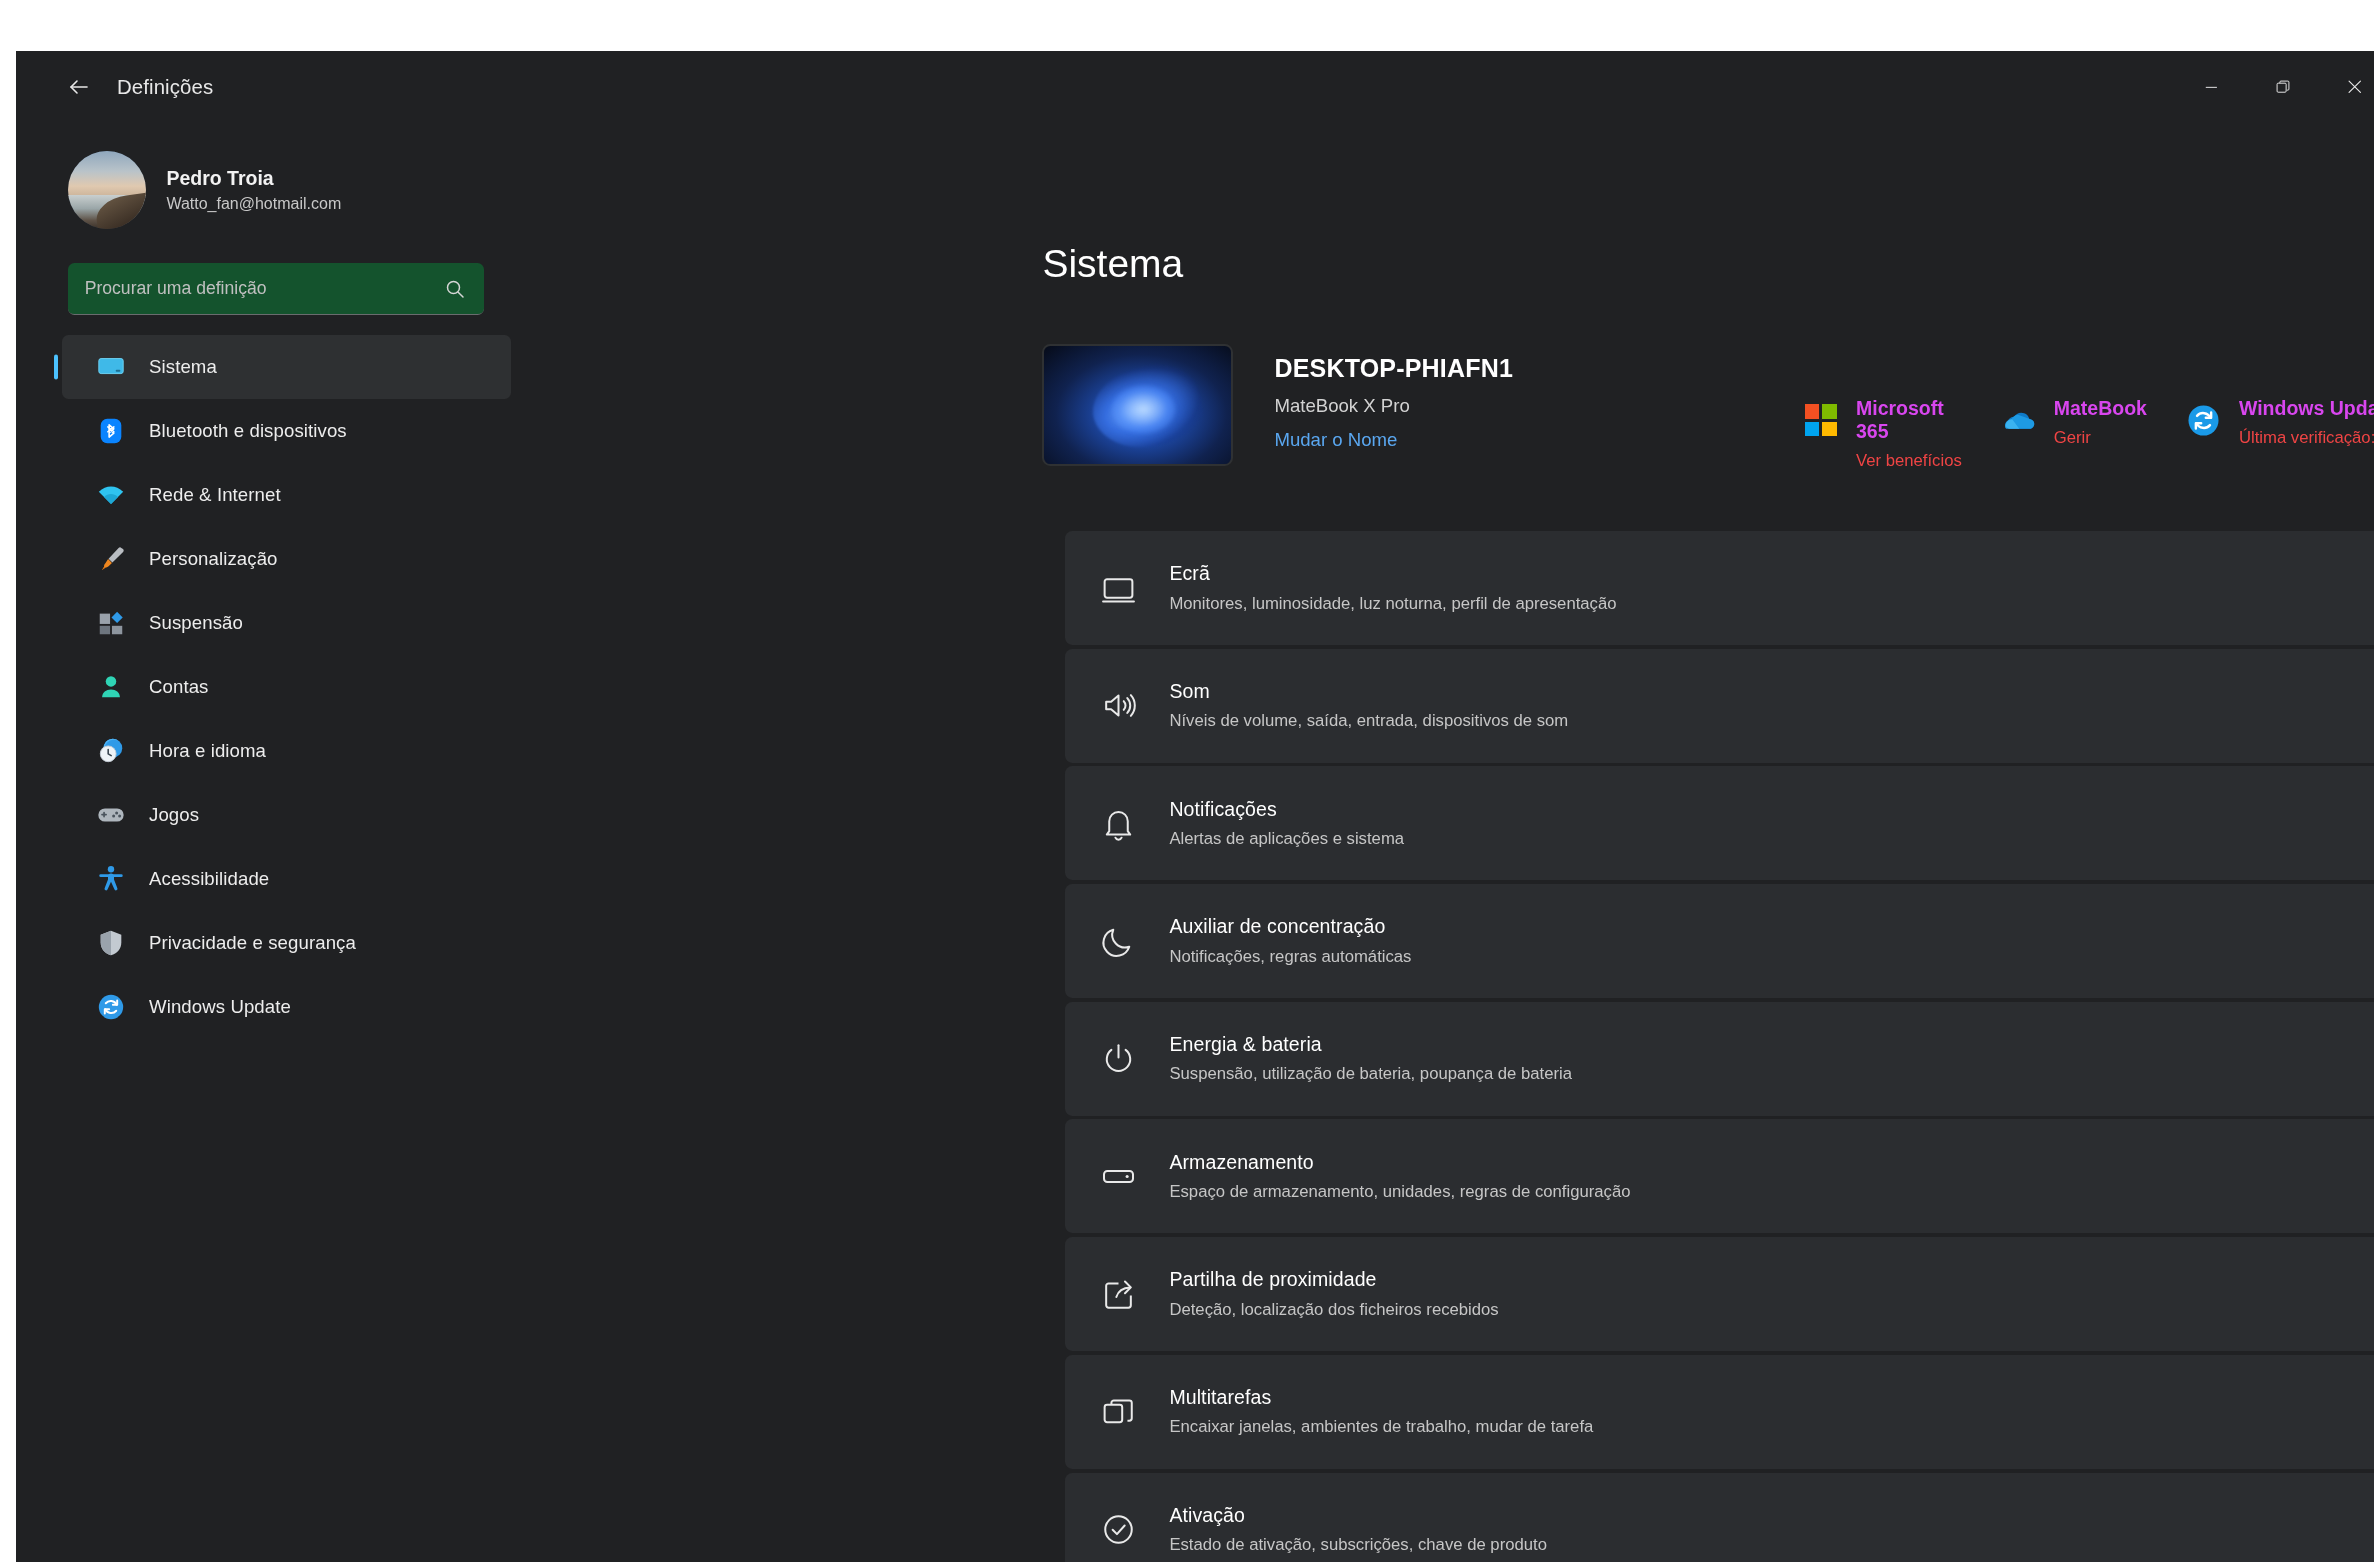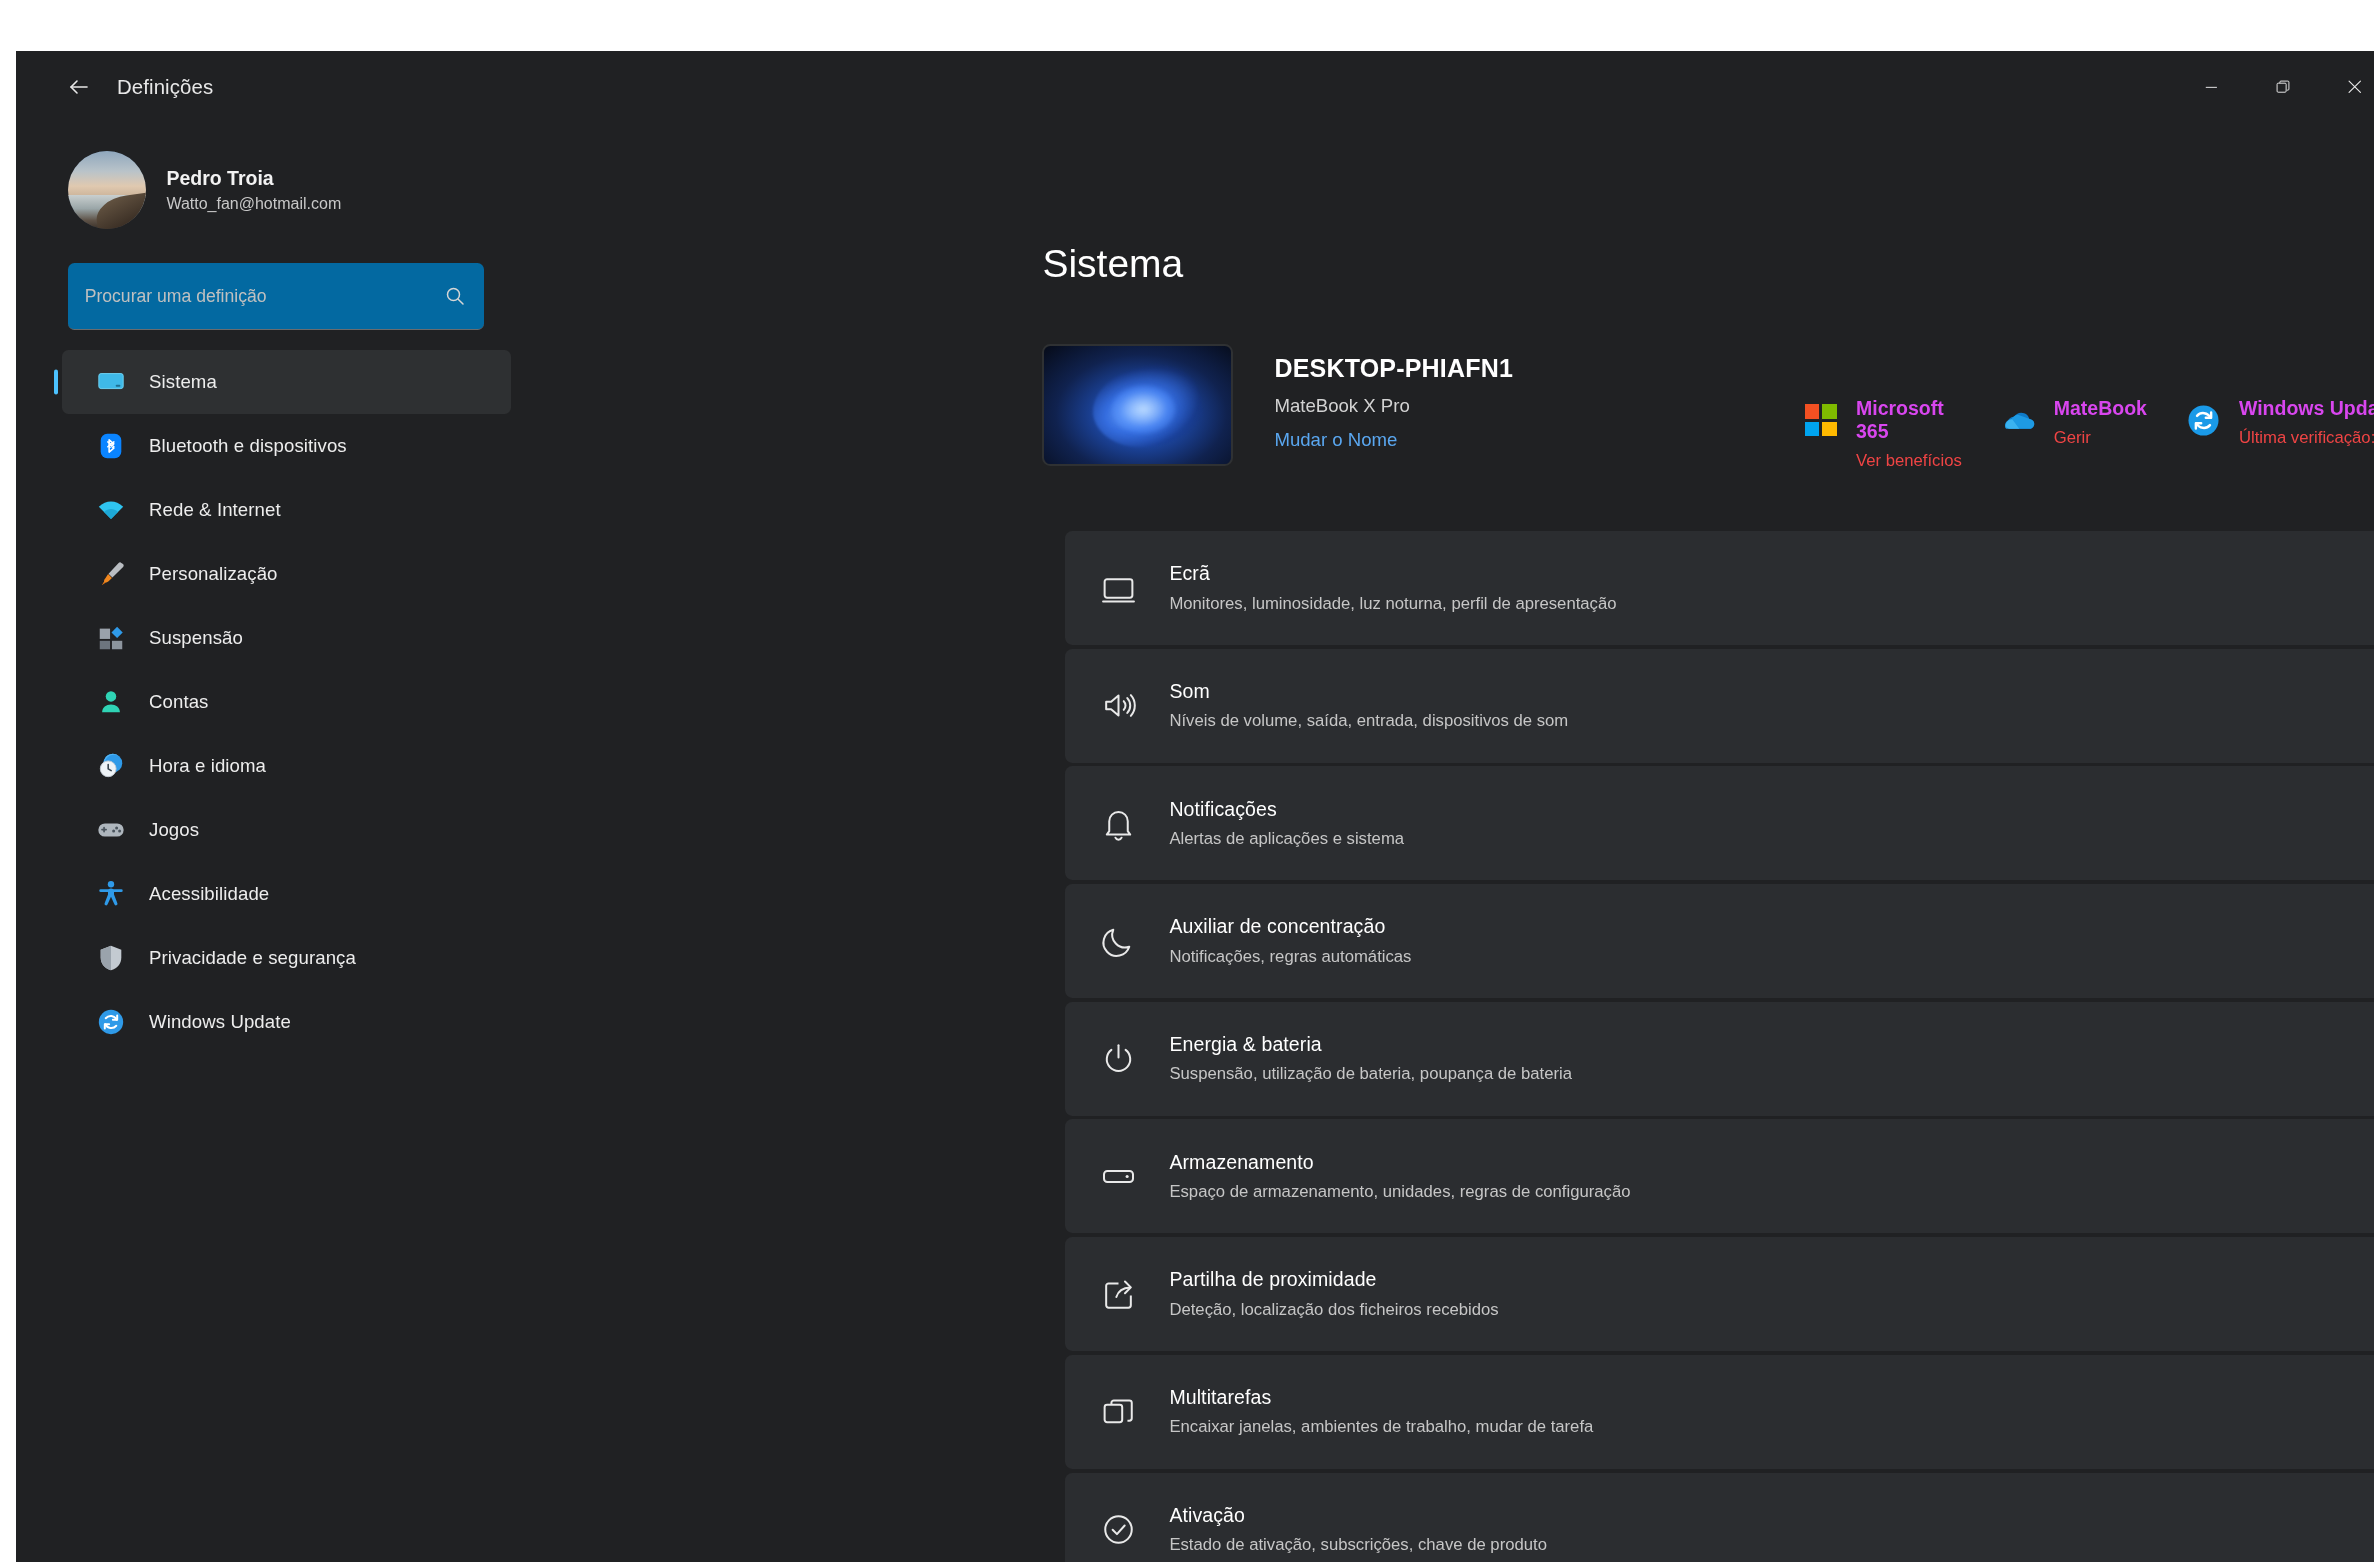--- a/index.html
+++ b/index.html
@@ -76,22 +76,22 @@
     position: absolute; right: -6%; bottom: -4%; width: 70%; height: 46%;
     background: linear-gradient(160deg, #6d5c48 0%, #3b2f25 70%);
     border-radius: 60% 0 0 0;
     transform: rotate(-8deg);
   }
   .acct-text { margin-left: 20.4px; }
   .acct-name { font-size: 19.5px; font-weight: bold; color: #f2f2f2; }
   .acct-mail { font-size: 16px; color: #c8c8c8; margin-top: 4.6px; }
 
   .searchwrap {
-    margin: 34px 0 0 28px; width: 416px; height: 67px;
-    background: #0369a1; border-radius: 6.5px;
+    margin: 34px 0 0 28px; width: 416px; height: 52px;
+    background: #14532d; border-radius: 6.5px;
     border-bottom: 1.4px solid #6a6c6e;
     display: flex; align-items: center; padding: 0 16.7px;
   }
   .searchwrap input {
     flex: 1; background: transparent; border: none; outline: none;
     font-family: "Liberation Sans", sans-serif;
     font-size: 17.6px; color: #d6d6d6;
   }
   .searchwrap input::placeholder { color: #c0c0c0; }
   .search-ico { width: 24px; height: 24px; flex: 0 0 24px; }

